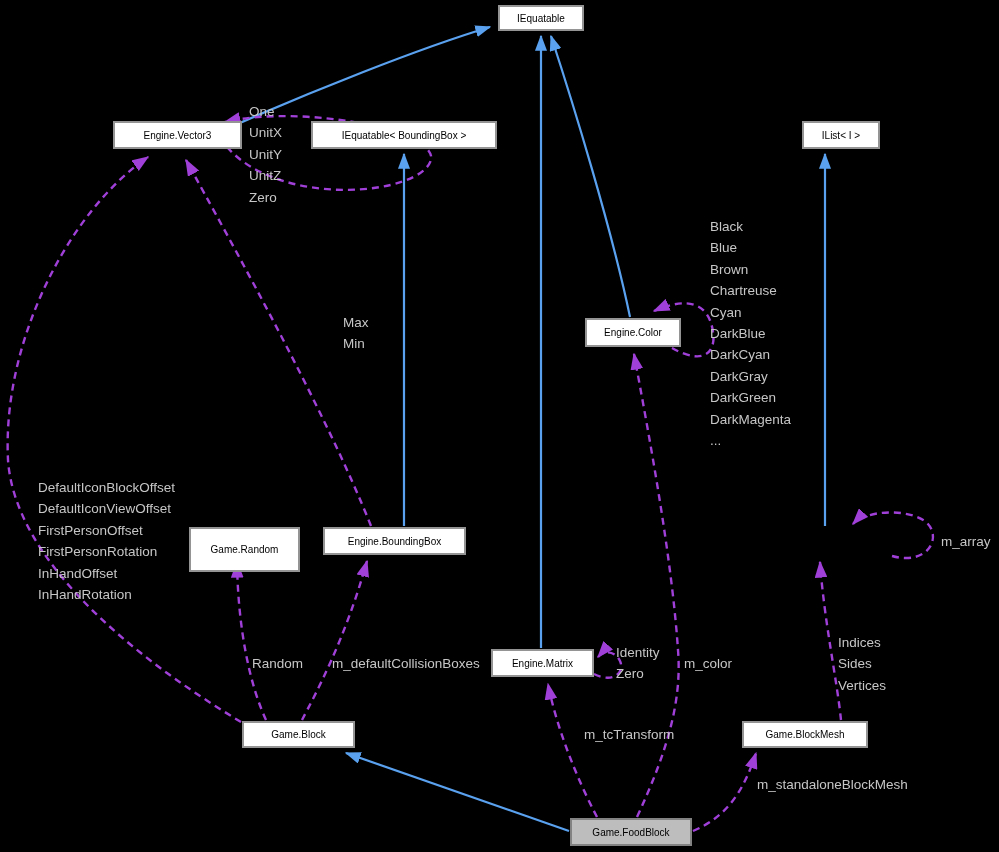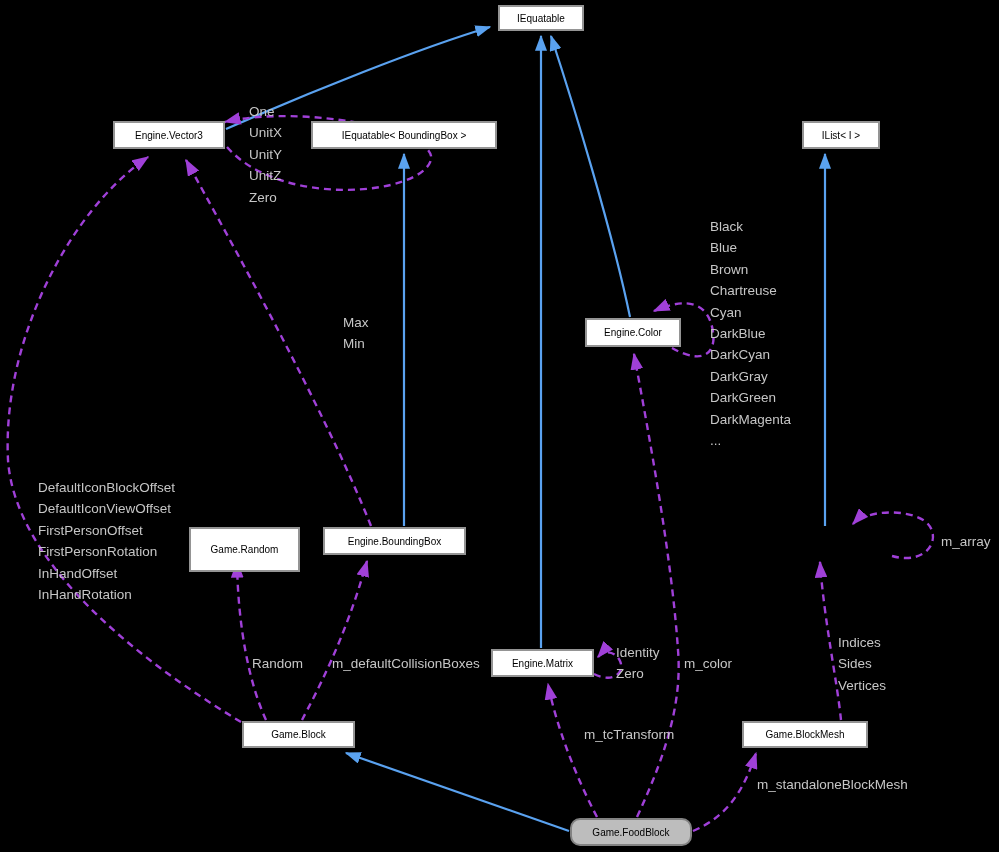--- a/index.html
+++ b/index.html
@@ -48,30 +48,30 @@
       <path d="M 266,720 C 250,685 238,630 237,562" fill="none" stroke="#a040d8" stroke-width="2.4" stroke-dasharray="7 5" marker-end="url(#arrow-usage)"></path>
       <path d="M 302,720 C 315,695 345,640 367,561" fill="none" stroke="#a040d8" stroke-width="2.4" stroke-dasharray="7 5" marker-end="url(#arrow-usage)"></path>
       <path d="M 597,817 C 575,775 556,725 548,684" fill="none" stroke="#a040d8" stroke-width="2.4" stroke-dasharray="7 5" marker-end="url(#arrow-usage)"></path>
       <path d="M 637,817 C 668,750 682,700 678,650 C 672,560 650,440 634,354" fill="none" stroke="#a040d8" stroke-width="2.4" stroke-dasharray="7 5" marker-end="url(#arrow-usage)"></path>
       <path d="M 693,831 C 728,816 744,790 756,753" fill="none" stroke="#a040d8" stroke-width="2.4" stroke-dasharray="7 5" marker-end="url(#arrow-usage)"></path>
       <path d="M 841,720 C 837,680 824,620 820,562" fill="none" stroke="#a040d8" stroke-width="2.4" stroke-dasharray="7 5" marker-end="url(#arrow-usage)"></path>
       <path d="M 594,674 C 614,684 625,672 620,661 C 616,652 605,649 598,657" fill="none" stroke="#a040d8" stroke-width="2.4" stroke-dasharray="7 5" marker-end="url(#arrow-usage)"></path>
       <path d="M 892,556 C 928,566 943,537 926,522 C 908,508 866,510 853,524" fill="none" stroke="#a040d8" stroke-width="2.4" stroke-dasharray="7 5" marker-end="url(#arrow-usage)"></path>
     </svg>
 <div class="node" style="left: 498px; top: 5px; width: 86px; height: 26px;">IEquatable</div>
-    <div class="node" style="left: 113px; top: 121px; width: 112px; height: 28px;">Engine.Vector3</div>
+    <div class="node" style="left: 113px; top: 121px; width: 129px; height: 28px;">Engine.Vector3</div>
     <div class="node" style="left: 311px; top: 121px; width: 186px; height: 28px;">IEquatable&lt; BoundingBox &gt;</div>
     <div class="node" style="left: 786px; top: 121px; width: 78px; height: 28px; margin-left: 16px;">IList&lt; I &gt;</div>
     <div class="node" style="left: 585px; top: 318px; width: 96px; height: 29px;">Engine.Color</div>
     <div class="node" style="left: 189px; top: 527px; width: 111px; height: 45px;">Game.Random</div>
     <div class="node" style="left: 323px; top: 527px; width: 143px; height: 28px;">Engine.BoundingBox</div>
     <div class="node" style="left: 491px; top: 649px; width: 103px; height: 28px;">Engine.Matrix</div>
     <div class="node" style="left: 242px; top: 721px; width: 113px; height: 27px;">Game.Block</div>
     <div class="node" style="left: 742px; top: 721px; width: 126px; height: 27px;">Game.BlockMesh</div>
-    <div class="node highlight" style="left: 570px; top: 818px; width: 122px; height: 28px; border-radius: 10px;">Game.FoodBlock</div>
+    <div class="node highlight" style="left: 570px; top: 818px; width: 122px; height: 28px;">Game.FoodBlock</div>
     <div class="elabel" style="left: 249px; top: 81px; margin-top: 20px;">
       <div>One</div>
       <div>UnitX</div>
       <div>UnitY</div>
       <div>UnitZ</div>
       <div>Zero</div>
     </div>
     <div class="elabel" style="left: 710px; top: 216px;">
       <div>Black</div>
       <div>Blue</div>

